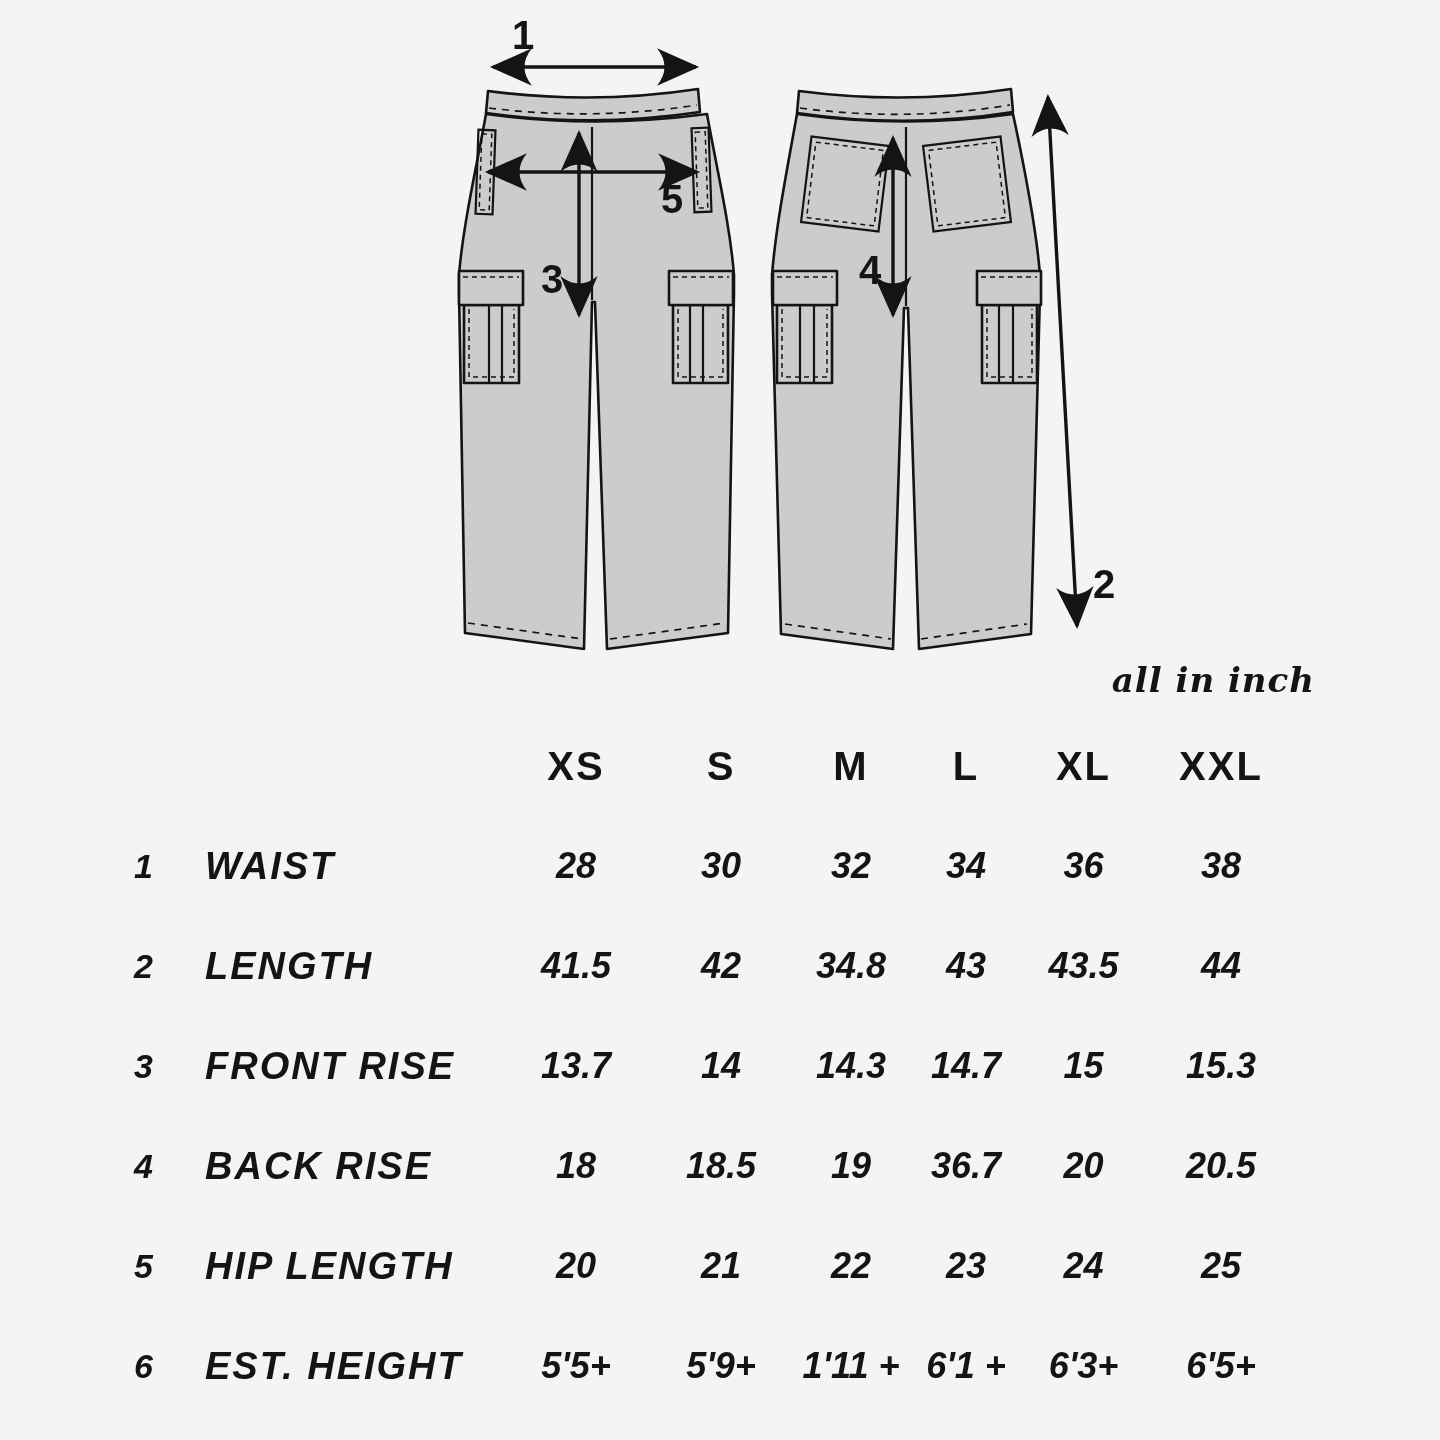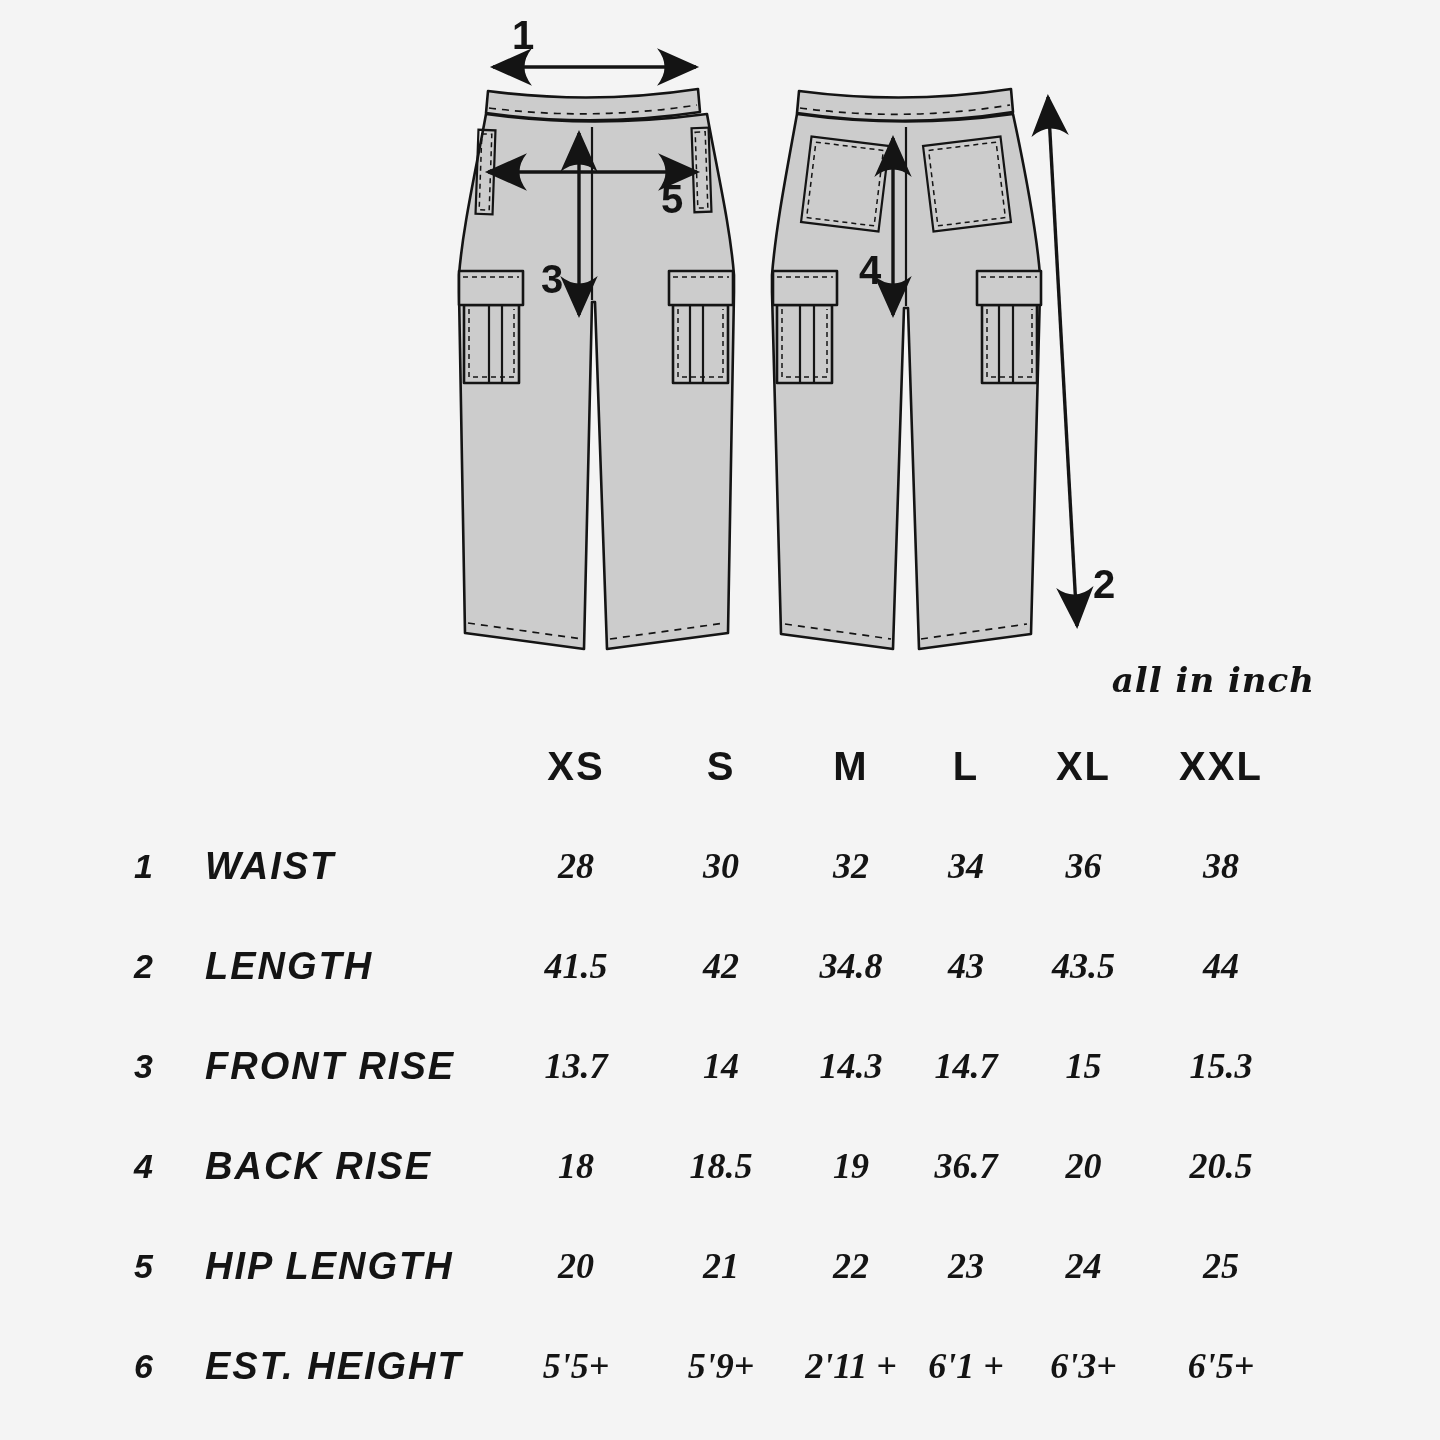--- a/index.html
+++ b/index.html
@@ -21,21 +21,21 @@
   }
   .size-table{
     position:absolute;left:116px;top:716px;width:1180px;
     display:grid;
     grid-template-columns:55px 330px 150px 140px 120px 110px 125px 150px;
     grid-auto-rows:100px;align-items:center;
   }
   .hdr{text-align:center;font-weight:800;font-size:40px;letter-spacing:2px;}
   .rownum{text-align:center;font-style:italic;font-weight:700;font-size:34px;}
   .rowlabel{font-weight:800;font-size:38px;letter-spacing:2px;padding-left:34px;white-space:nowrap;font-style:italic;}
-  .val{text-align:center;font-style:italic;font-weight:700;font-size:36px;white-space:nowrap;font-family:Liberation Serif, serif;}
+  .val{text-align:center;font-style:italic;font-weight:700;font-size:36px;white-space:nowrap;}
 </style>
 </head>
 <body>
 
 <div class="stage">
 
   <svg class="diagram-svg" width="1440" height="720" viewBox="0 0 1440 720">
     <defs>
       <marker id="arr" viewBox="0 0 14 12" refX="12.5" refY="6" markerWidth="13" markerHeight="11" orient="auto-start-reverse">
         <path d="M13.5,6 L0,0 Q4.8,6 0,12 Z" fill="#141414"></path>
@@ -188,19 +188,19 @@
     <div class="val">21</div>
     <div class="val">22</div>
     <div class="val">23</div>
     <div class="val">24</div>
     <div class="val">25</div>
 
     <div class="rownum">6</div>
     <div class="rowlabel">EST. HEIGHT</div>
     <div class="val">5'5+</div>
     <div class="val">5'9+</div>
-    <div class="val">2'11 +</div>
+    <div class="val">1'11 +</div>
     <div class="val">6'1 +</div>
     <div class="val">6'3+</div>
     <div class="val">6'5+</div>
   </div>
 
 </div>
 
 </body></html>

